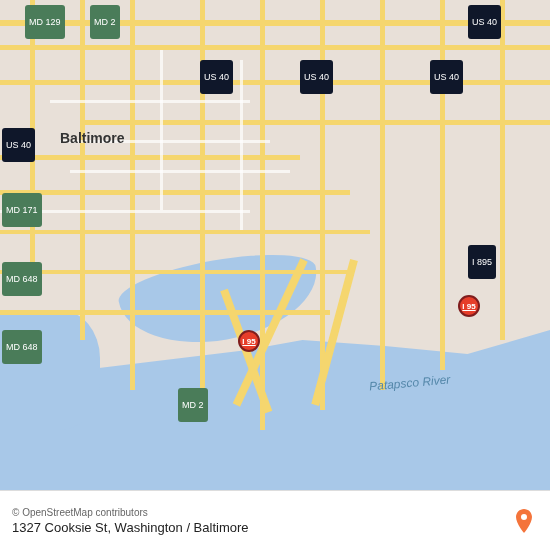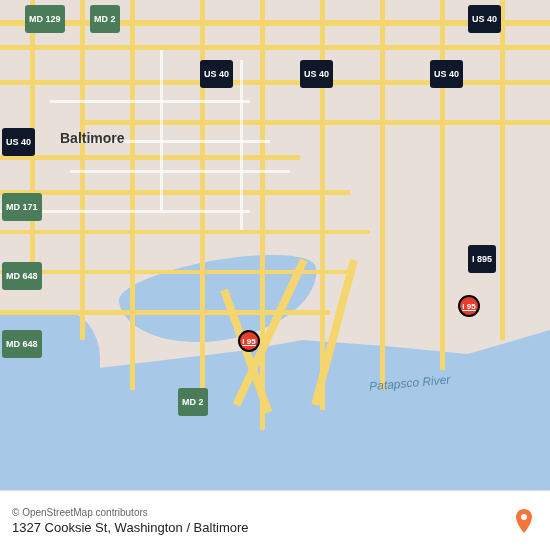--- a/index.html
+++ b/index.html
@@ -124,28 +124,28 @@
     .rw4 { top: 210px; left: 0; right: 300px; height: 3px; }
     .rw5 { left: 160px; top: 50px; bottom: 280px; width: 3px; }
     .rw6 { left: 240px; top: 60px; bottom: 260px; width: 3px; }
 
     
     .shield {
       position: absolute;
       background: #4a7c59;
       color: white;
       font-size: 9px;
-      font-weight: bold;
+      font-weight: normal;
       padding: 2px 4px;
       border-radius: 3px;
       display: flex;
       align-items: center;
       justify-content: center;
       min-width: 28px;
-      height: 28px;
+      height: 34px;
     }
     .shield-blue {
       background: #0f172a;
     }
 
     
     #popup {
       position: absolute;
       top: 130px;
       left: 140px;
@@ -253,21 +253,21 @@
       background: #e63e2a;
       color: white;
       font-size: 8px;
       font-weight: bold;
       width: 22px;
       height: 22px;
       border-radius: 50%;
       display: flex;
       align-items: center;
       justify-content: center;
-      border: 2px solid #000000;
+      border: 2px solid #7f1d1d;
       text-decoration: underline;
     }
   </style>
 </head>
 <body>
 
 <div id="map-container">
   <div class="map-bg"></div>
 
   <div class="water-main"></div>

